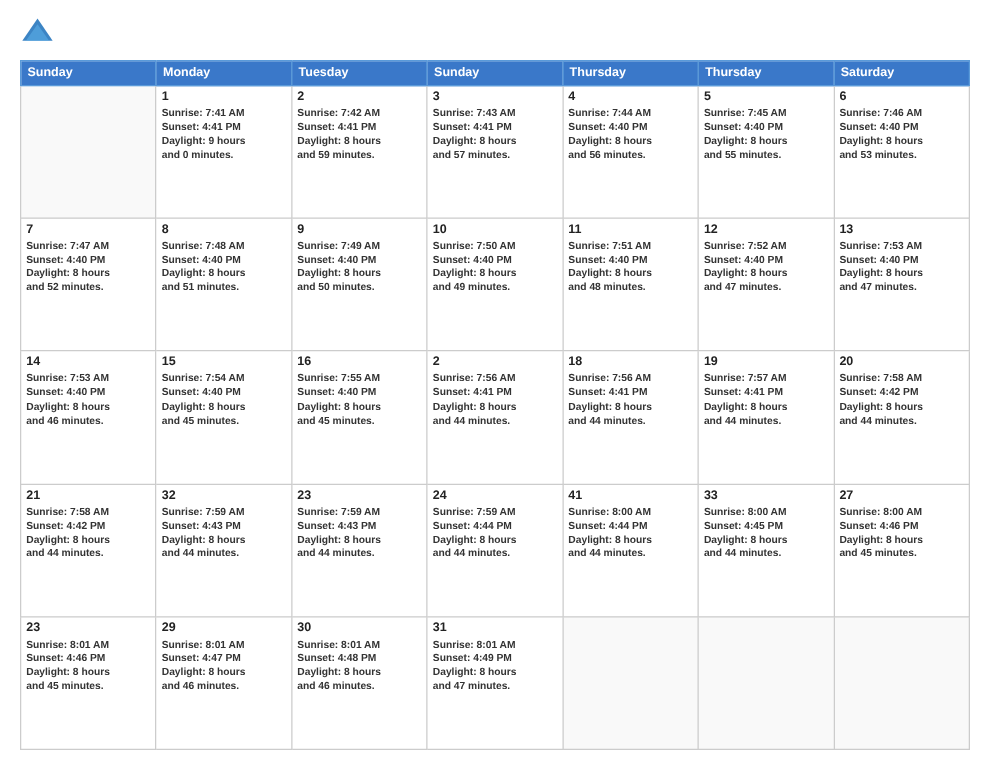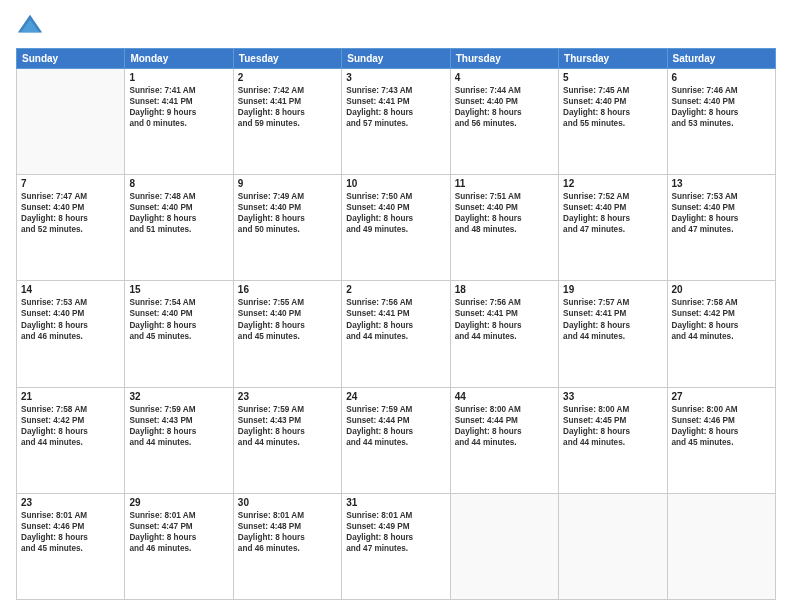--- a/index.html
+++ b/index.html
@@ -221,21 +221,21 @@
           </td>
           <td>
             <span class="day-number">23</span>
             <div class="day-info">Sunrise: 7:59 AM<br>Sunset: 4:43 PM<br>Daylight: 8 hours<br>and 44 minutes.</div>
           </td>
           <td>
             <span class="day-number">24</span>
             <div class="day-info">Sunrise: 7:59 AM<br>Sunset: 4:44 PM<br>Daylight: 8 hours<br>and 44 minutes.</div>
           </td>
           <td>
-            <span class="day-number">44</span>
+            <span class="day-number">41</span>
             <div class="day-info">Sunrise: 8:00 AM<br>Sunset: 4:44 PM<br>Daylight: 8 hours<br>and 44 minutes.</div>
           </td>
           <td>
             <span class="day-number">33</span>
             <div class="day-info">Sunrise: 8:00 AM<br>Sunset: 4:45 PM<br>Daylight: 8 hours<br>and 44 minutes.</div>
           </td>
           <td>
             <span class="day-number">27</span>
             <div class="day-info">Sunrise: 8:00 AM<br>Sunset: 4:46 PM<br>Daylight: 8 hours<br>and 45 minutes.</div>
           </td>

